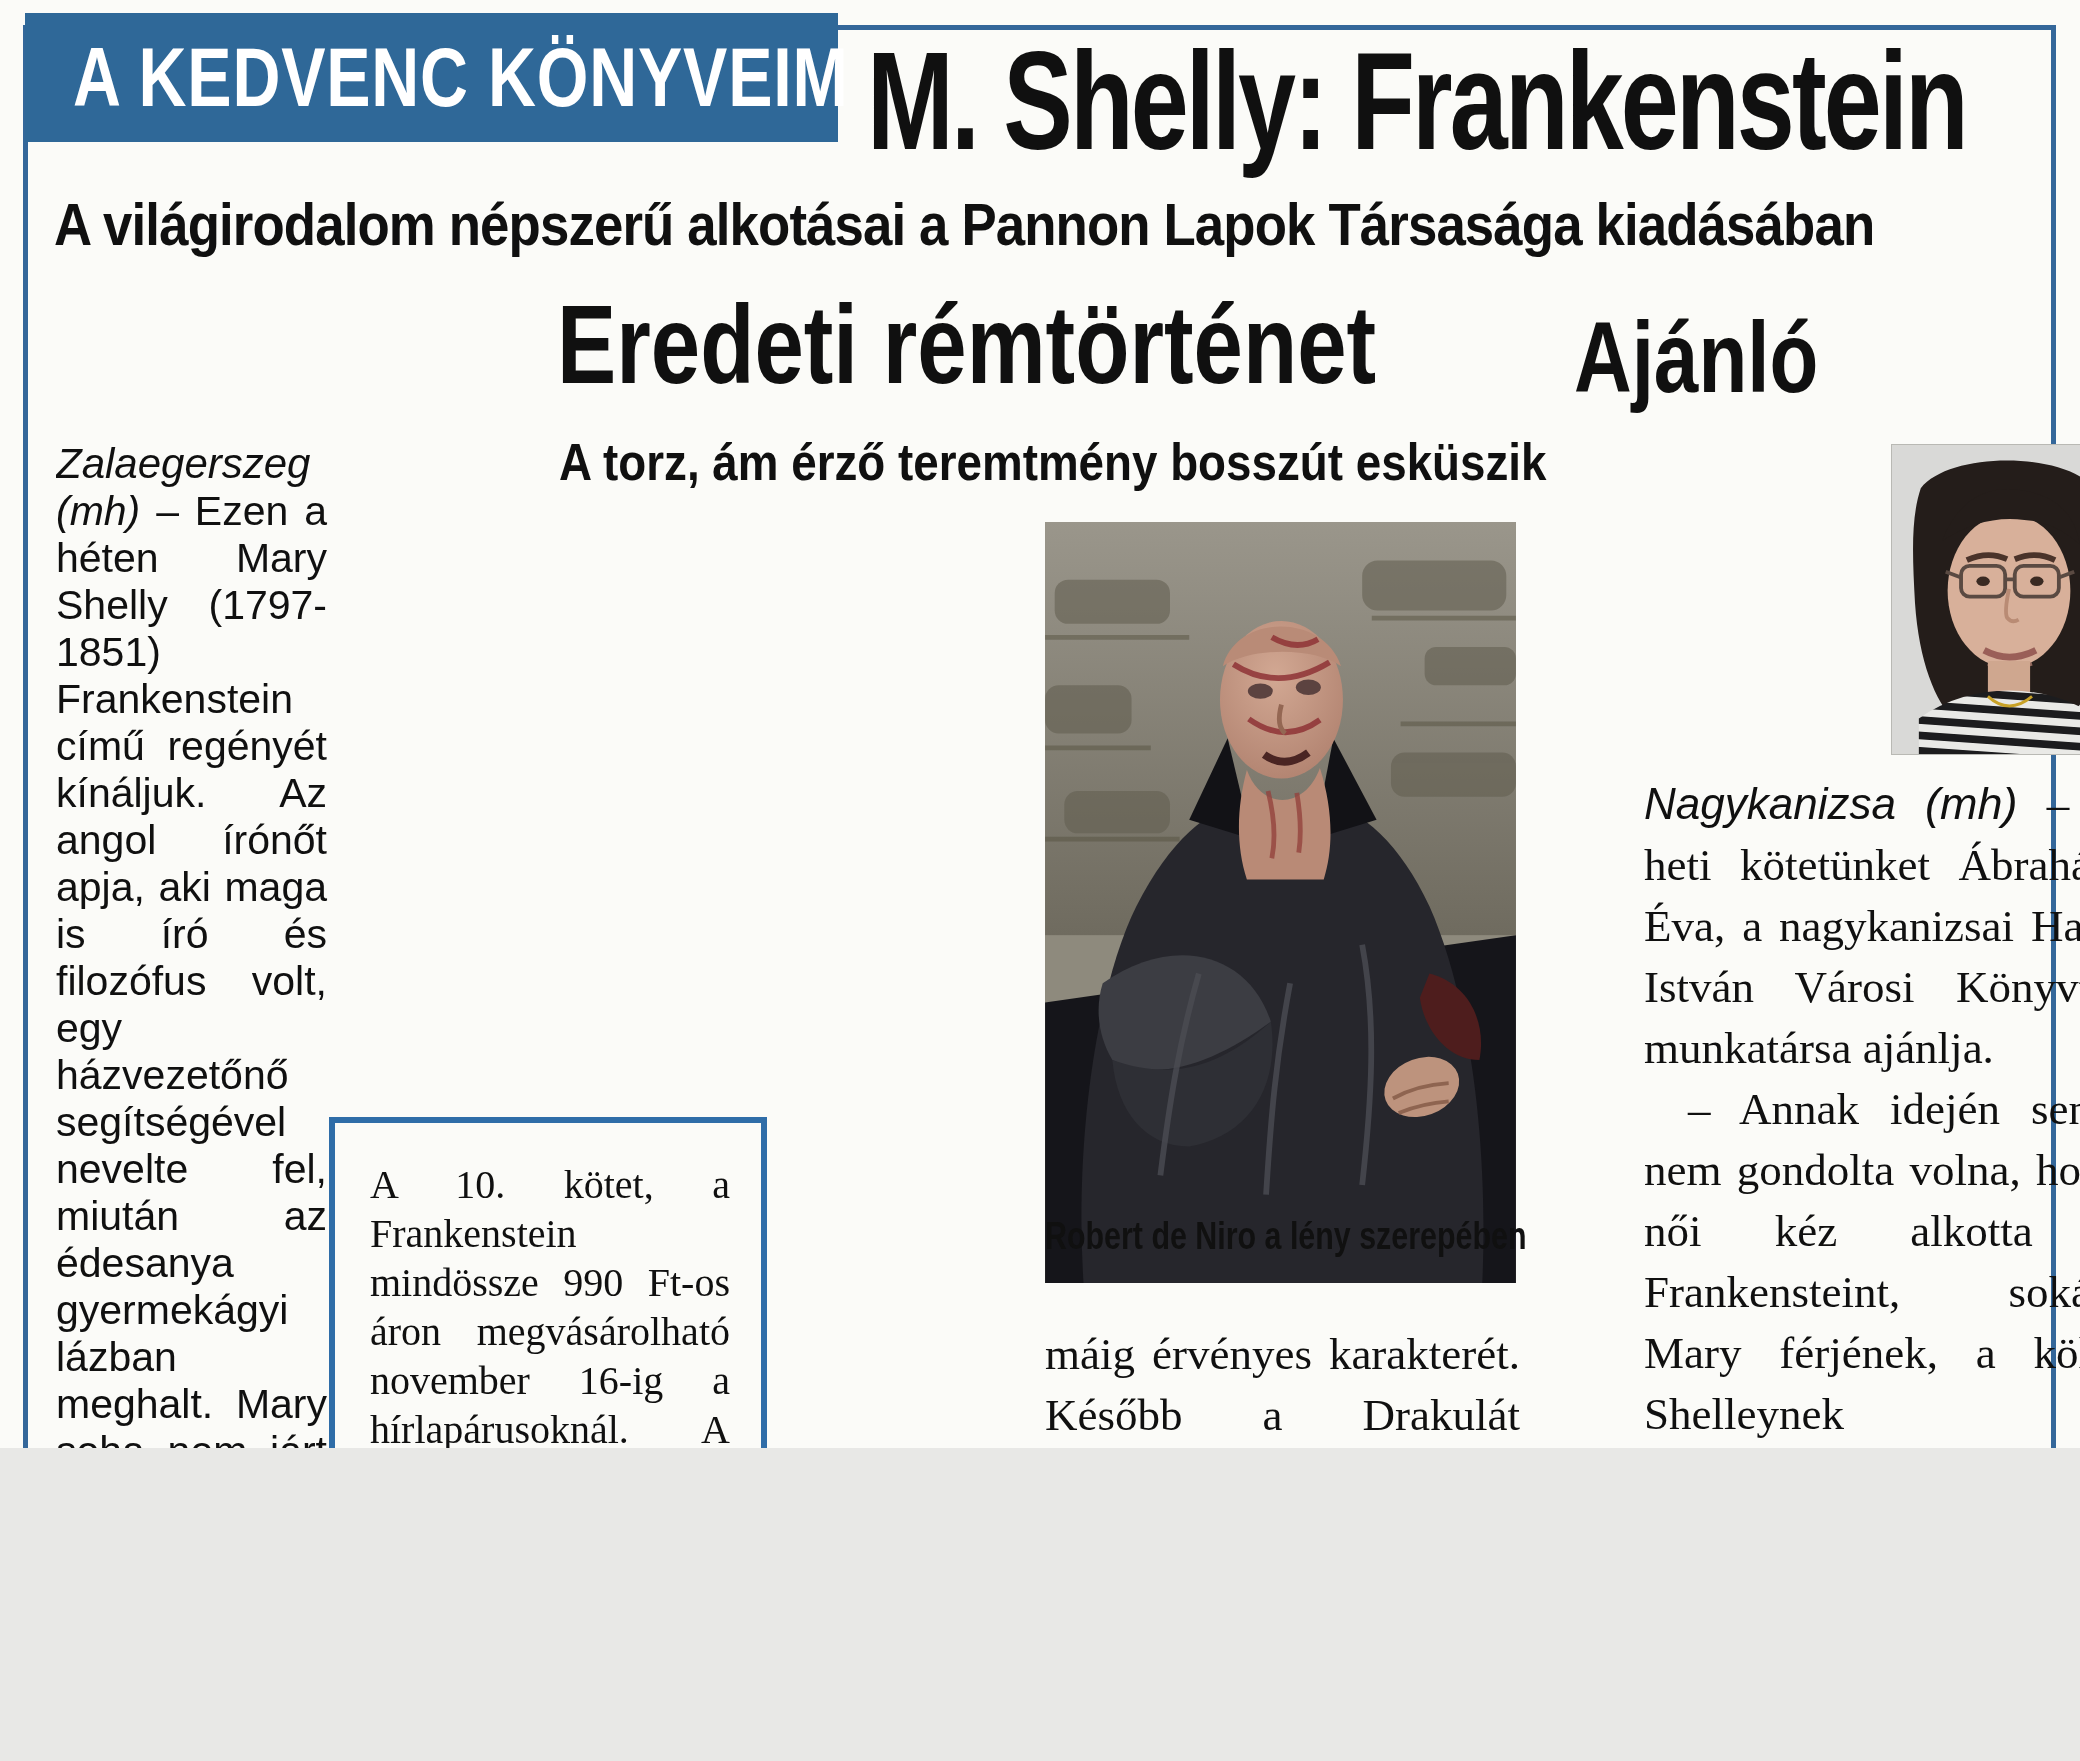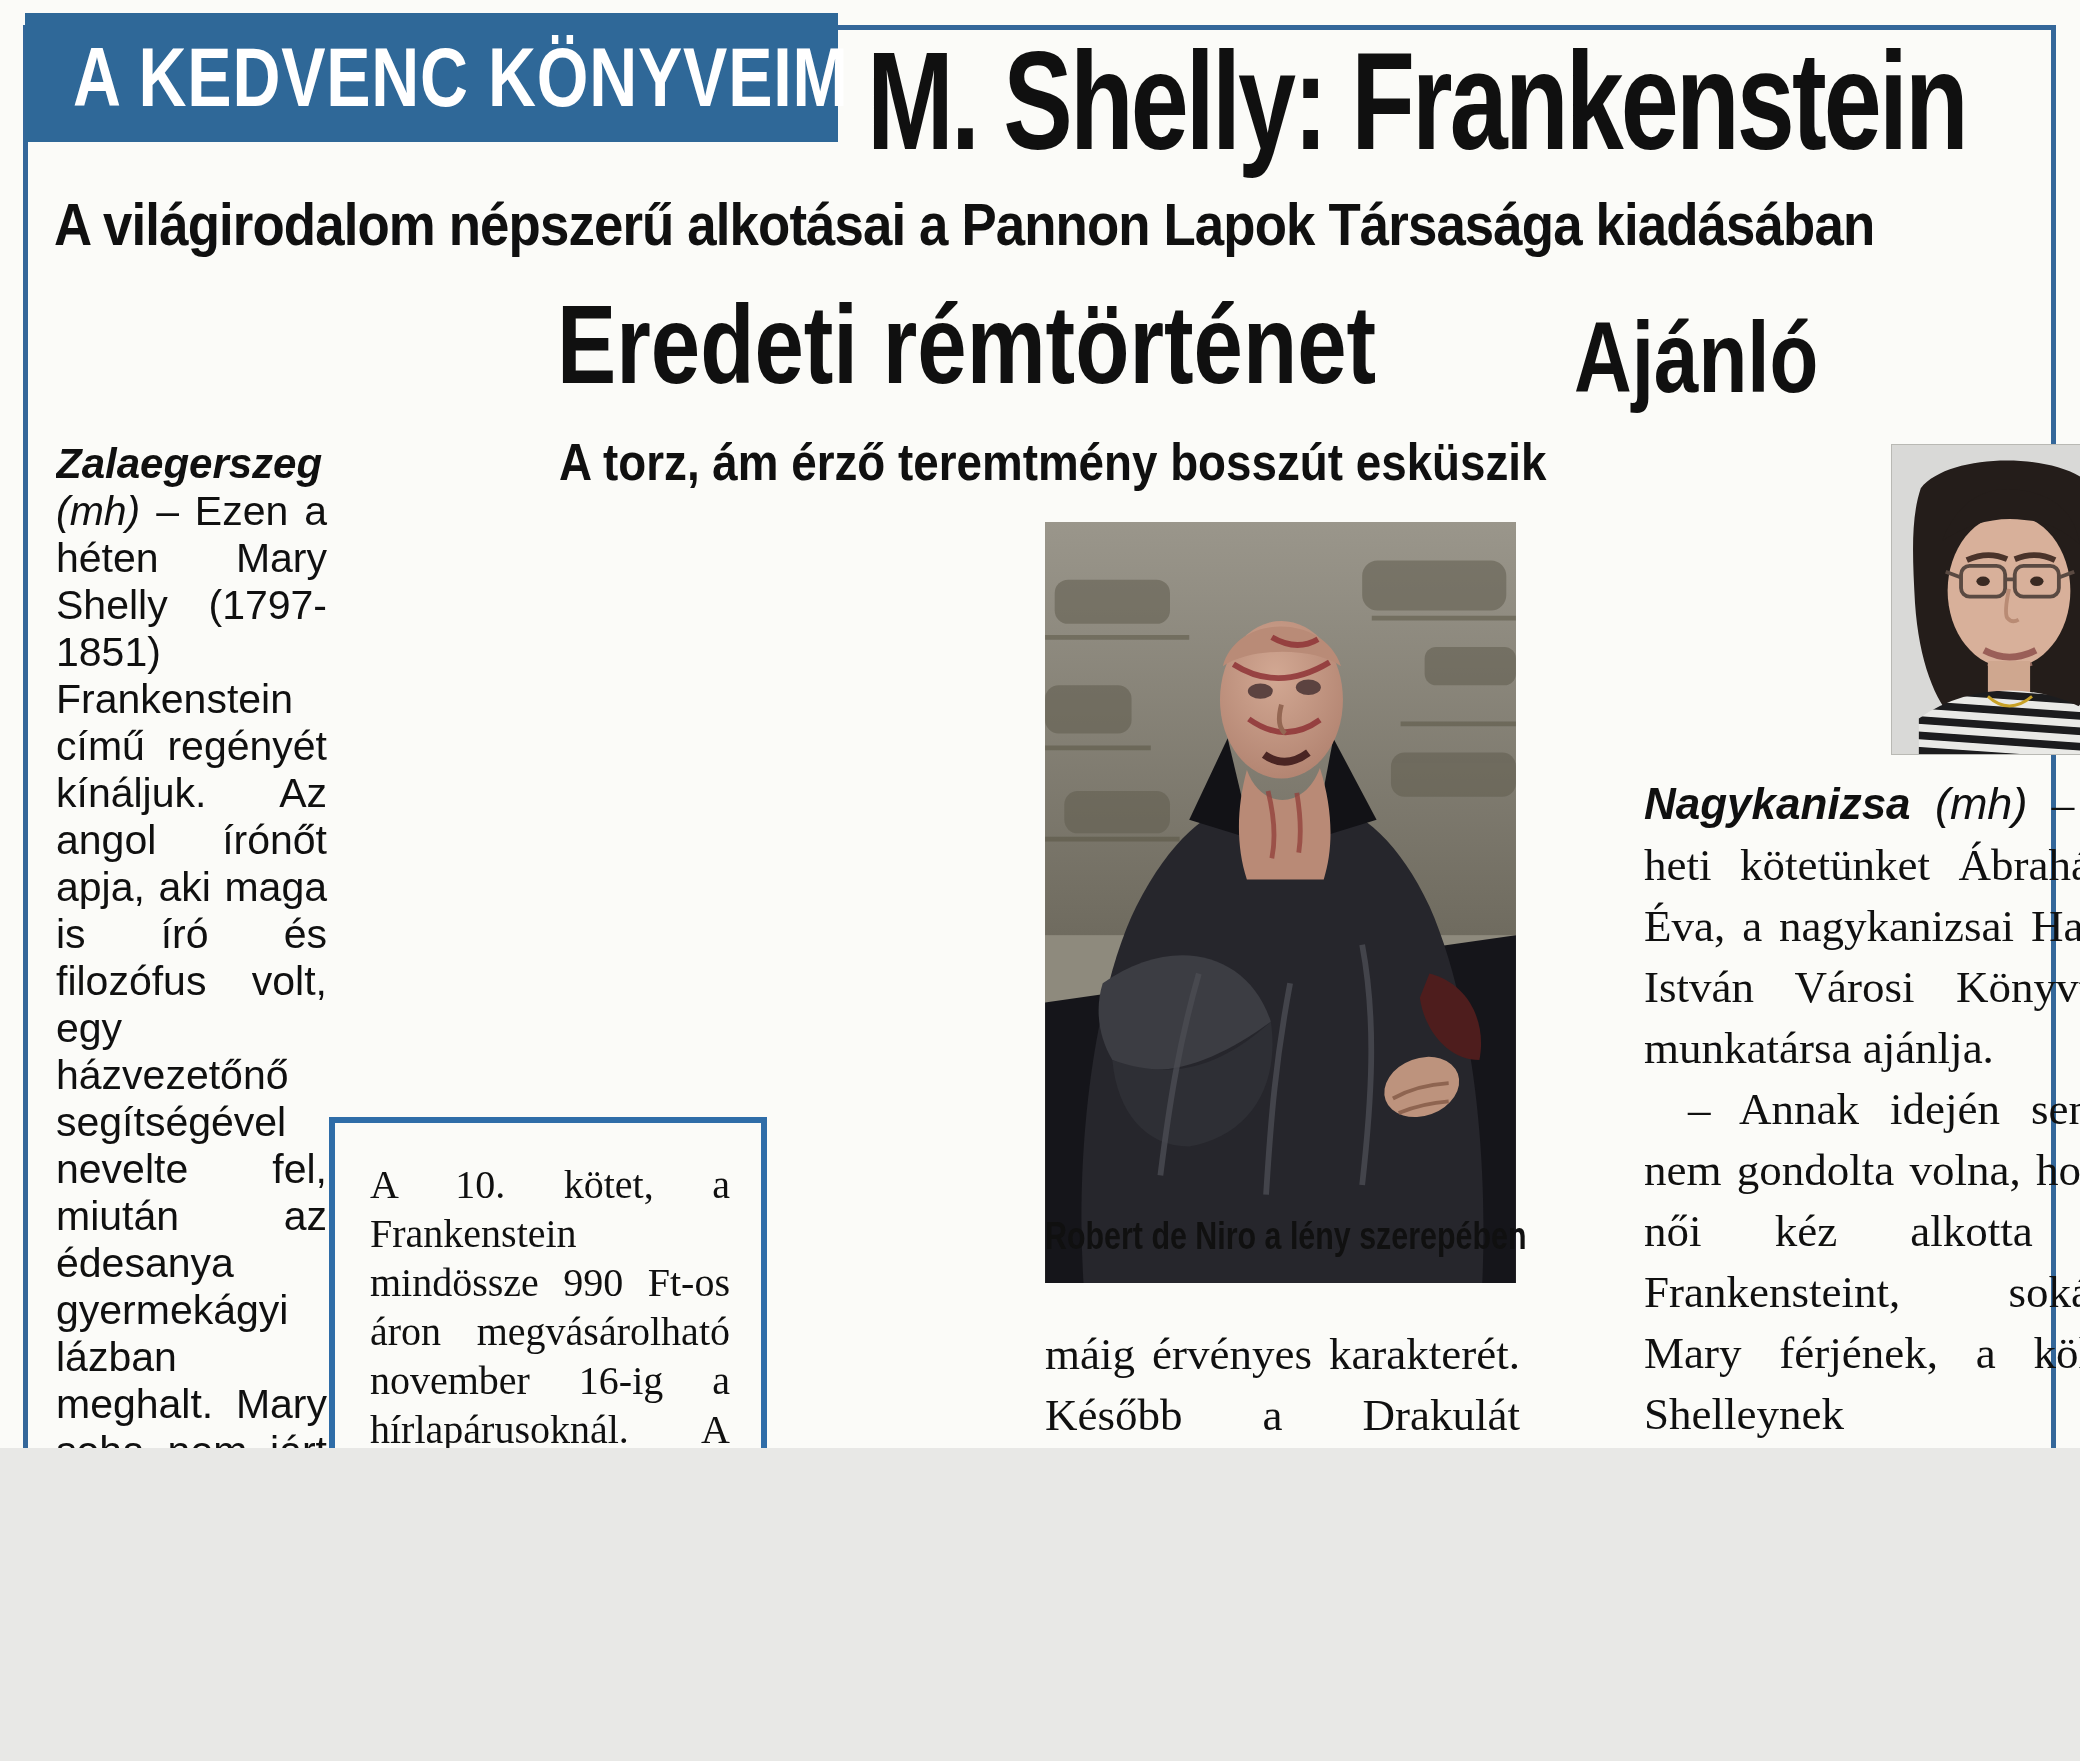--- a/index.html
+++ b/index.html
@@ -18,21 +18,21 @@
   #h-right{left:1574px;top:300px;font-size:100px;}
   .standfirst{position:absolute;left:559px;top:434px;font:bold 52px/1.1 "Liberation Sans",sans-serif;white-space:nowrap;}
   .standfirst .cond{transform:scaleX(0.88);}
   .sans-col{font:41px/47px "Liberation Sans",sans-serif;text-align:justify;}
   .serif-col{font:45px/61px "Liberation Serif",serif;text-align:justify;}
   .serif-col p,.sans-col p{margin:0;}
   .left-col{position:absolute;left:56px;top:440px;width:452px;height:1297px;overflow:hidden;}
   .left-col .intrude{float:right;width:181px;height:692px;margin-top:661px;}
   .center-col{position:absolute;left:555px;top:524px;width:482px;height:1210px;overflow:hidden;}
   .center-col .intrude{float:left;width:238px;height:692px;margin-top:588px;}
-  .dl{font-family:"Liberation Sans",sans-serif;font-weight:bold;font-style:italic;margin-top:16px;}
+  .dl{font-family:"Liberation Sans",sans-serif;font-weight:normal;font-style:italic;margin-top:16px;}
   .mh{font-family:Liberation Sans, sans-serif;font-style:italic;}
   .sans-col .dl{font-size:42px;}
   .serif-col .dl{font-size:44px;}
   .info-box{position:absolute;left:329px;top:1117px;width:438px;height:578px;border:6.7px solid #2f6da8;box-sizing:border-box;background:#fbfbf8;padding:37px 31px 0 35px;}
   .info-box p{margin:0;font:40px/49px "Liberation Serif",serif;text-align:justify;}
   .photo{position:absolute;left:1045px;top:522px;width:471px;height:761px;background:#8e8a7d;}
   .photo svg{display:block;}
   .caption{position:absolute;left:1045px;top:1216px;font:bold 38px/1.1 "Liberation Sans",sans-serif;white-space:nowrap;}
   .caption .cond{transform:scaleX(0.8);}
   .center-col2{position:absolute;left:1045px;top:1324px;width:475px;height:407px;overflow:hidden;}

